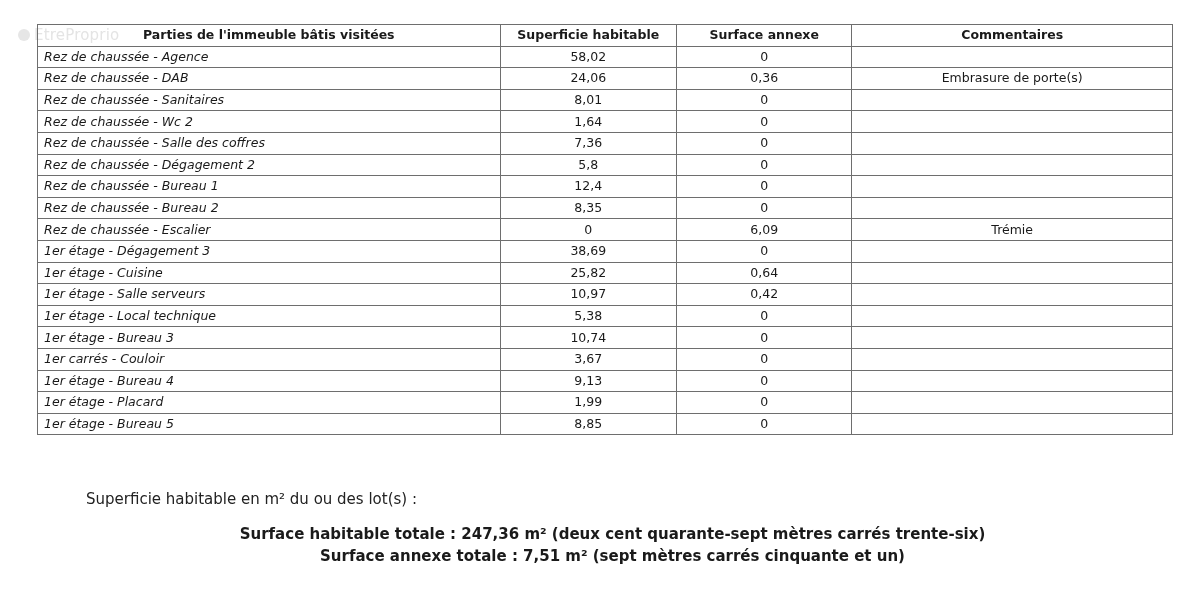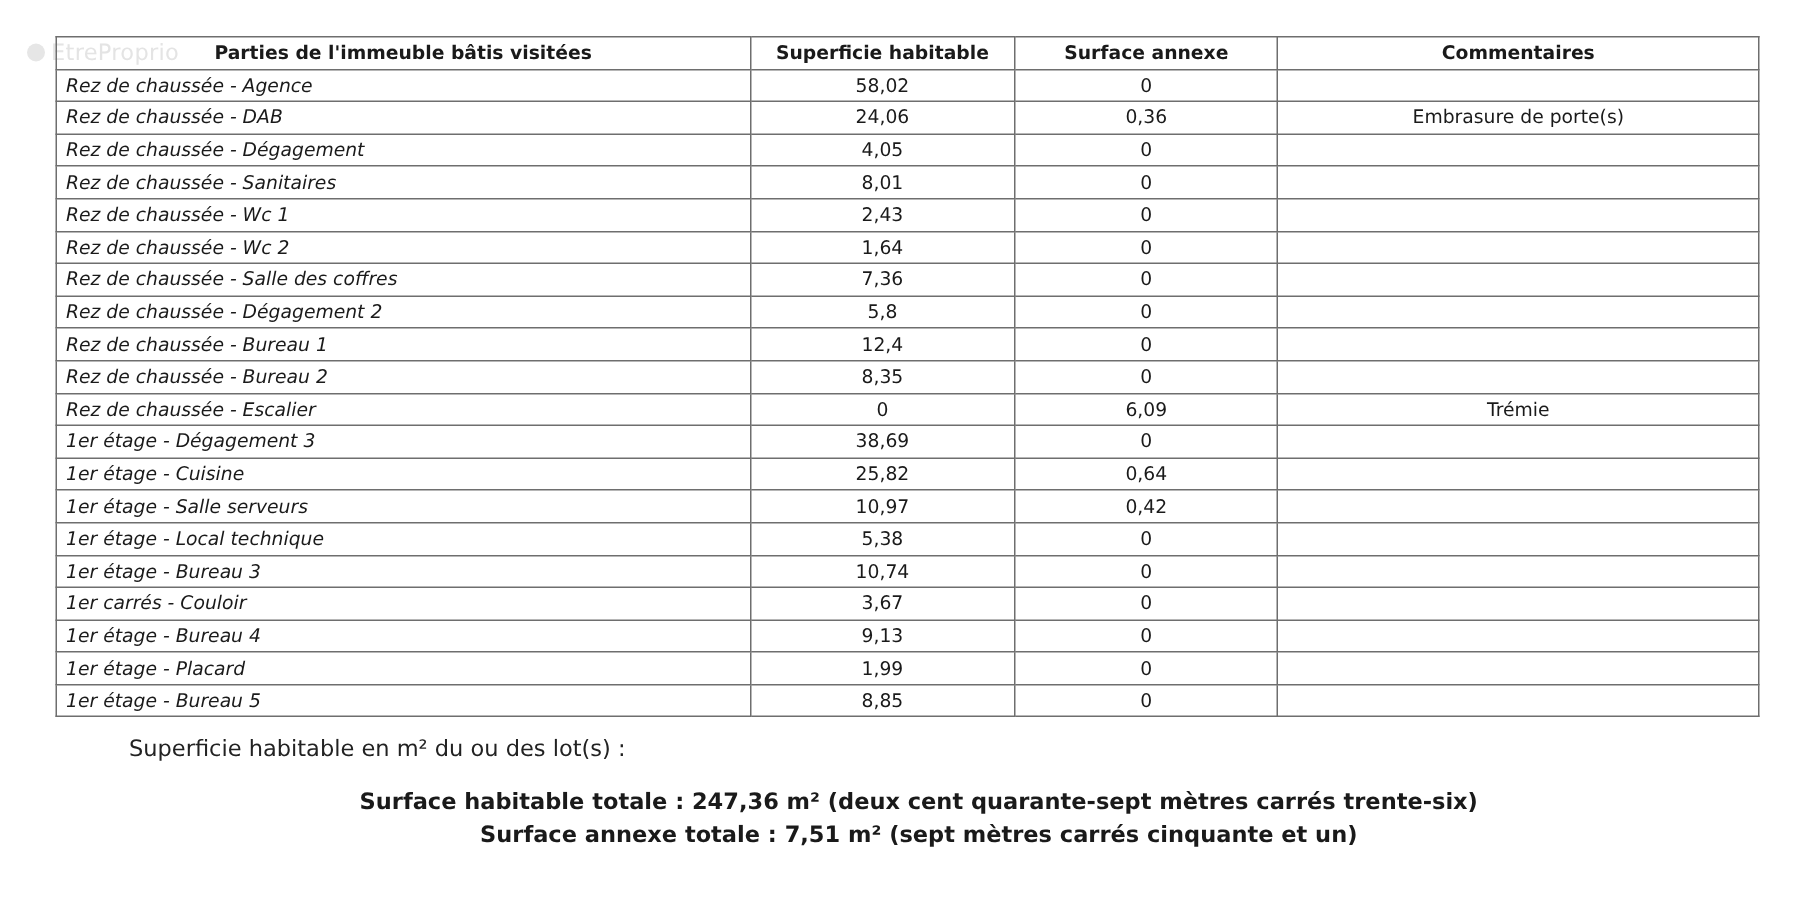--- a/index.html
+++ b/index.html
@@ -112,34 +112,22 @@
         <td class="c-num">0</td>
         <td class="c-comment"></td>
       </tr>
       <tr>
         <td class="c-name">Rez de chaussée - DAB</td>
         <td class="c-num">24,06</td>
         <td class="c-num">0,36</td>
         <td class="c-comment">Embrasure de porte(s)</td>
       </tr>
       <tr>
-        <td class="c-name">Rez de chaussée - Dégagement</td>
-        <td class="c-num">4,05</td>
-        <td class="c-num">0</td>
-        <td class="c-comment"></td>
-      </tr>
-      <tr>
         <td class="c-name">Rez de chaussée - Sanitaires</td>
         <td class="c-num">8,01</td>
-        <td class="c-num">0</td>
-        <td class="c-comment"></td>
-      </tr>
-      <tr>
-        <td class="c-name">Rez de chaussée - Wc 1</td>
-        <td class="c-num">2,43</td>
         <td class="c-num">0</td>
         <td class="c-comment"></td>
       </tr>
       <tr>
         <td class="c-name">Rez de chaussée - Wc 2</td>
         <td class="c-num">1,64</td>
         <td class="c-num">0</td>
         <td class="c-comment"></td>
       </tr>
       <tr>

